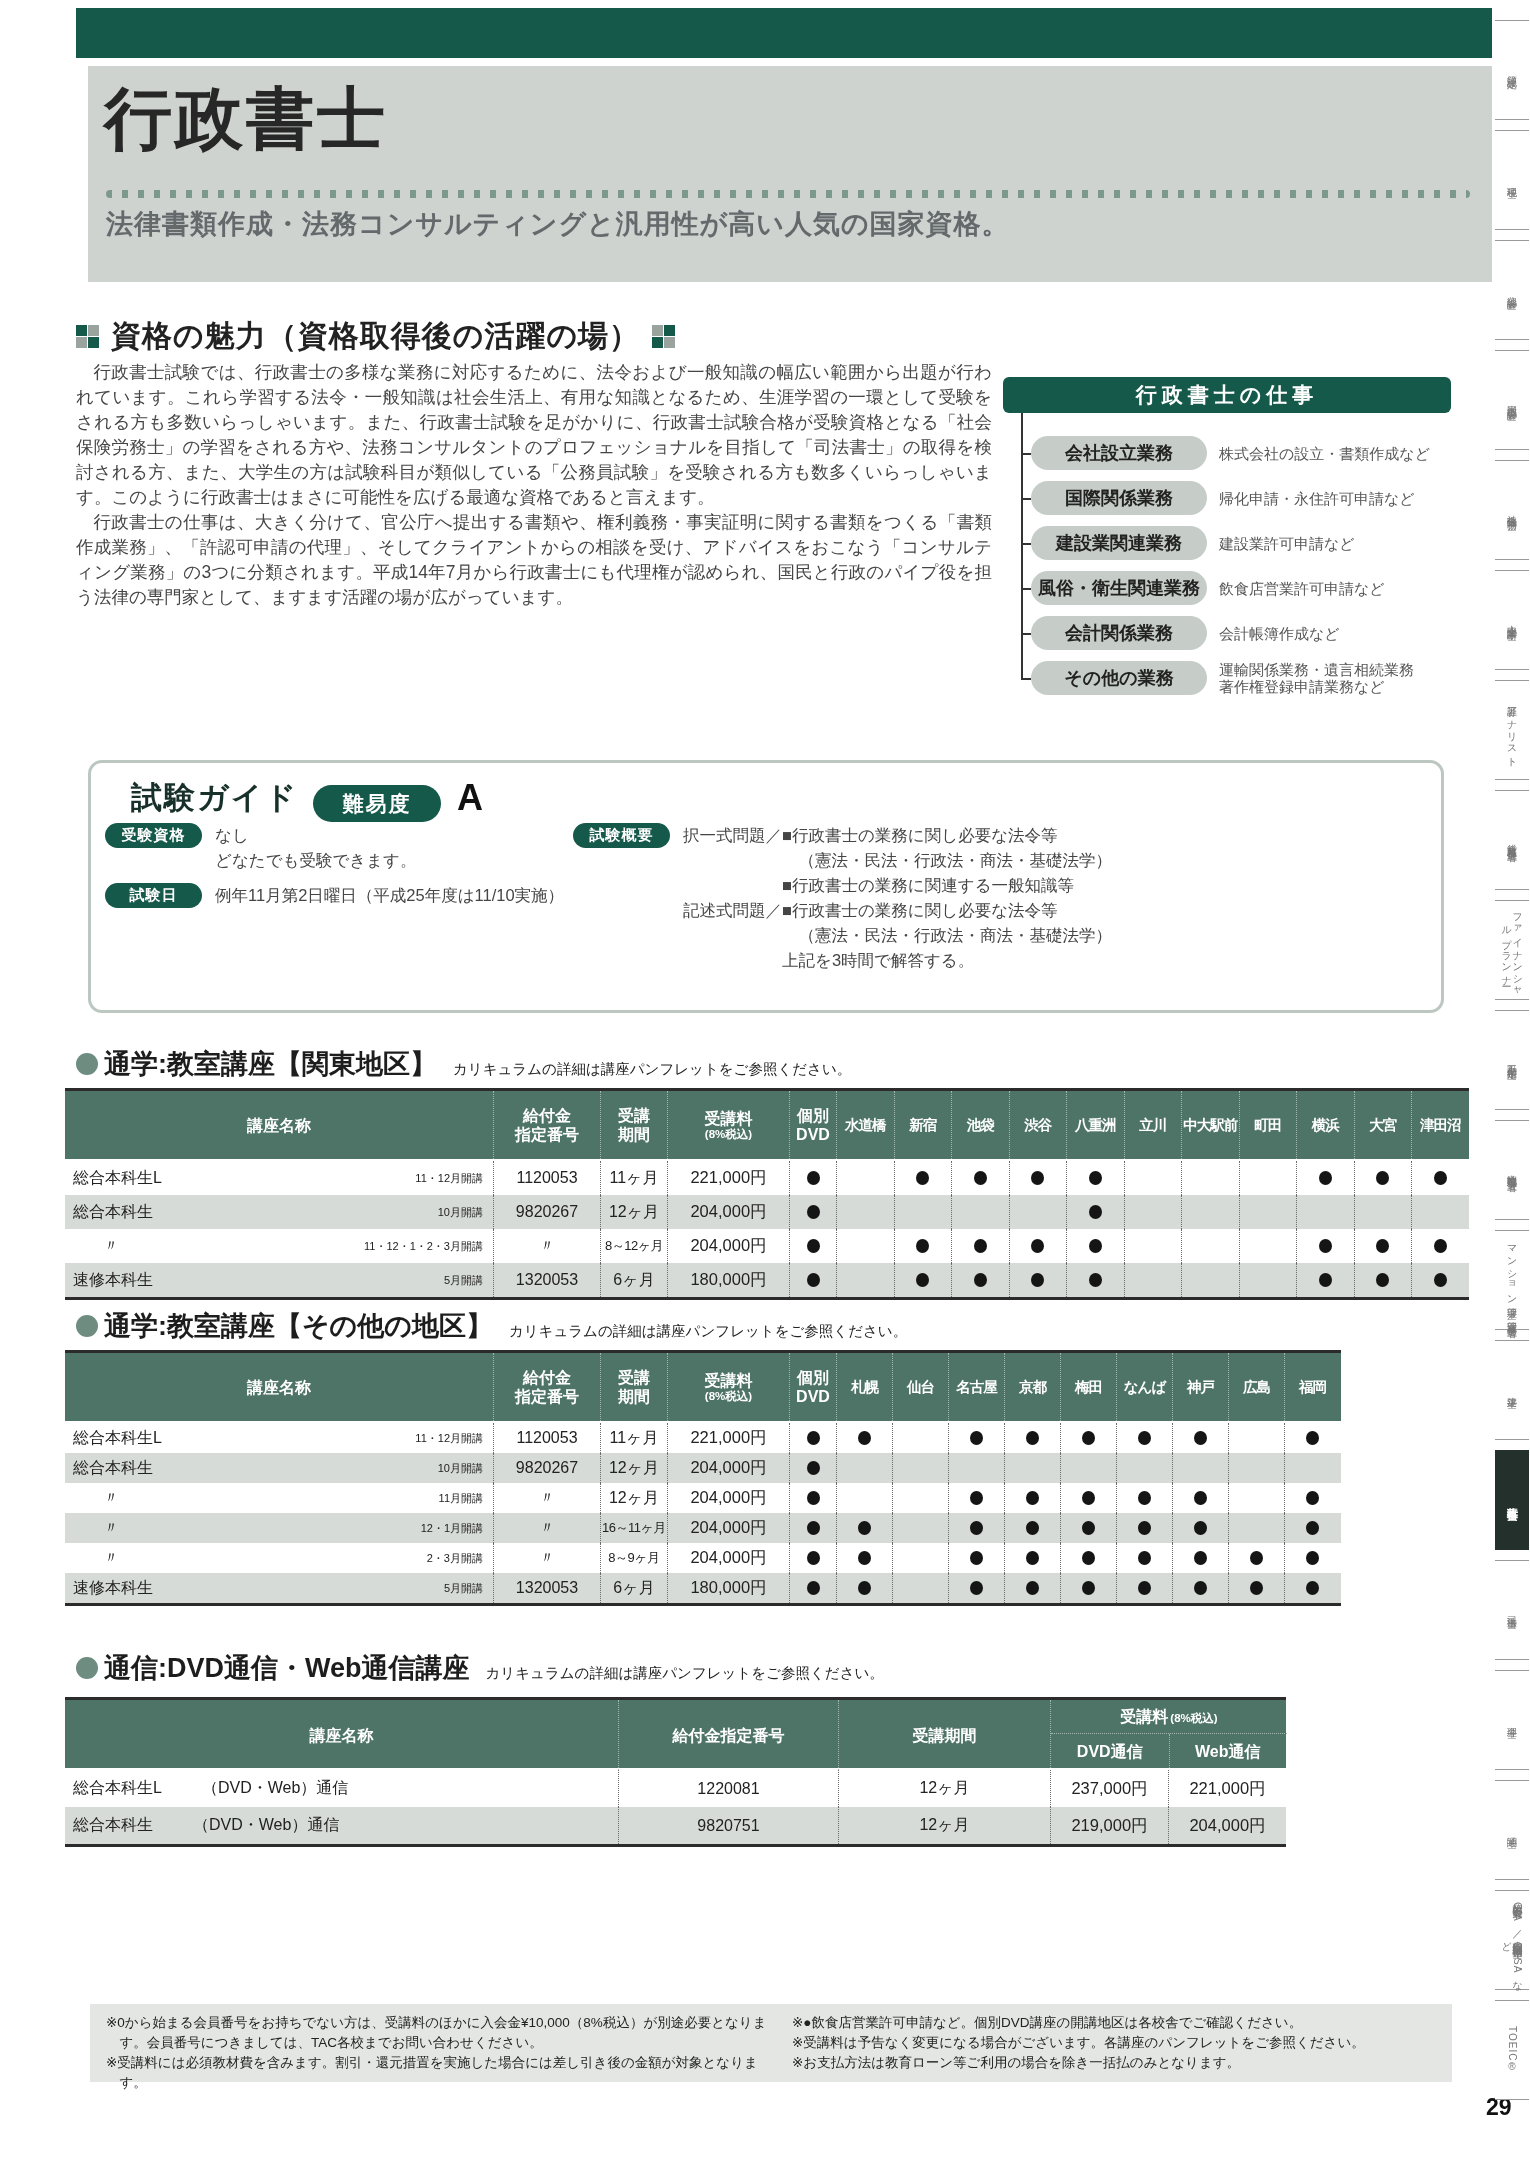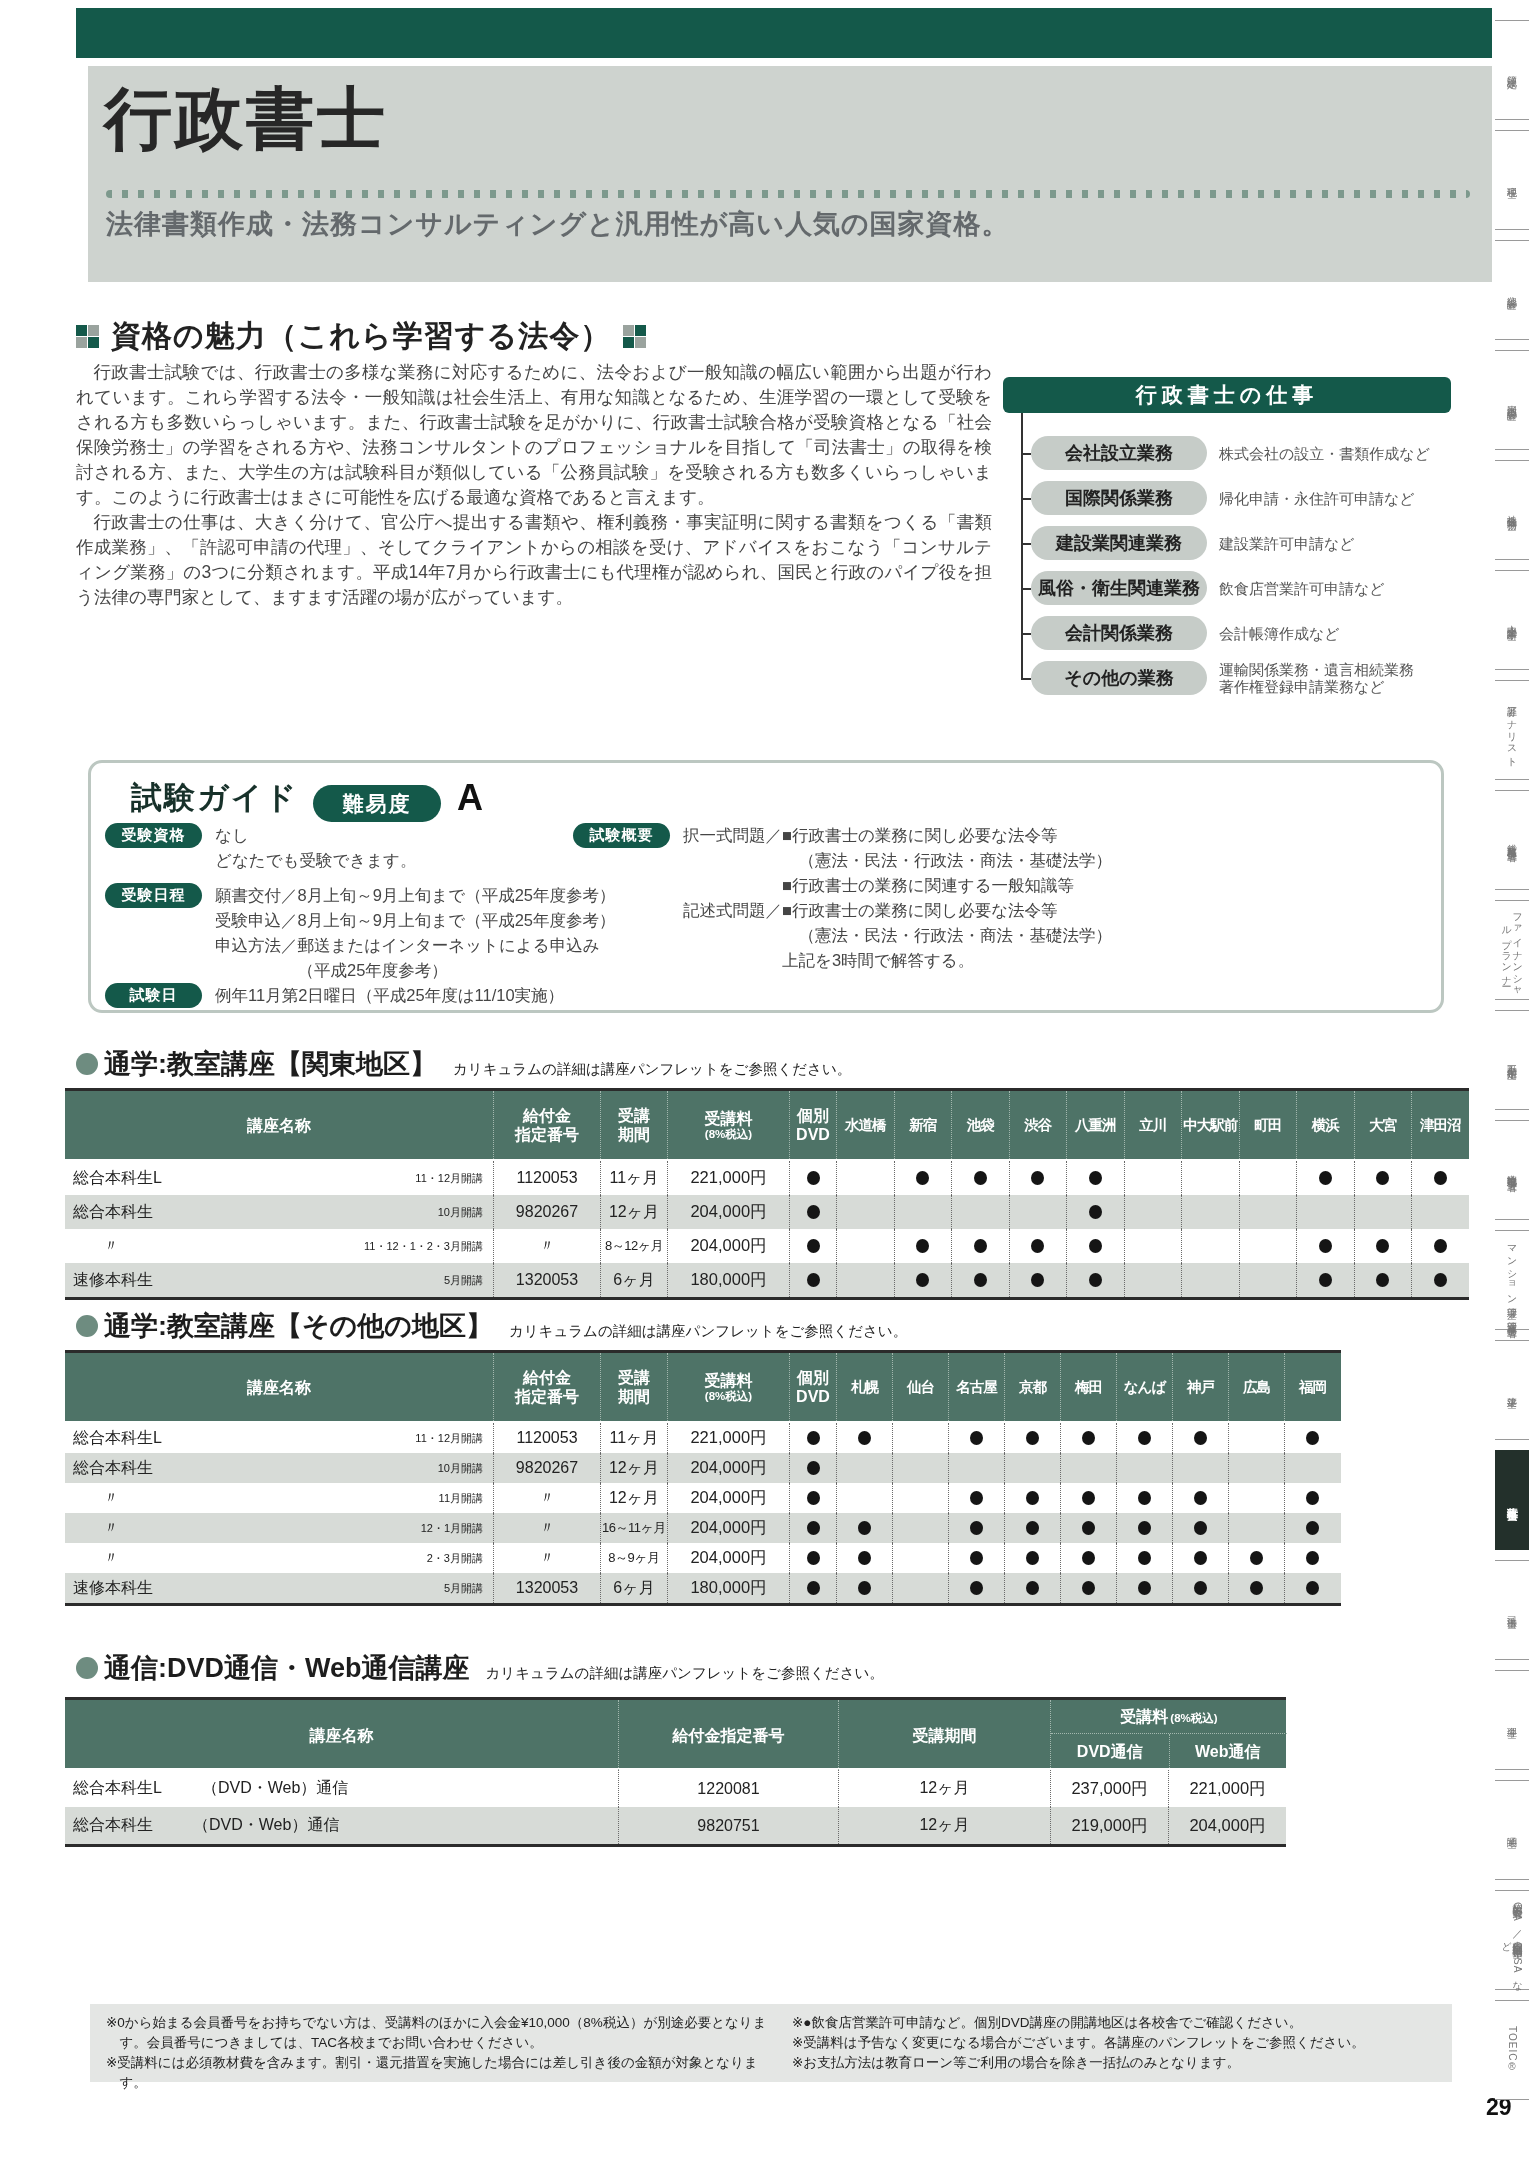--- a/index.html
+++ b/index.html
@@ -120,21 +120,21 @@
     <p class="subtitle">法律書類作成・法務コンサルティングと汎用性が高い人気の国家資格。</p>
   </div>
 
   <div class="section-heading">
     <span class="ornament">
         <i></i>
         <i></i>
         <i></i>
         <i></i>
       </span>
-    <span class="heading-text">資格の魅力（これら学習する法令）</span>
+    <span class="heading-text">資格の魅力（資格取得後の活躍の場）</span>
     <span class="ornament flip">
         <i></i>
         <i></i>
         <i></i>
         <i></i>
       </span>
   </div>
 
   <div class="intro-paras">
     <p>行政書士試験では、行政書士の多様な業務に対応するために、法令および一般知識の幅広い範囲から出題が行われています。これら学習する法令・一般知識は社会生活上、有用な知識となるため、生涯学習の一環として受験をされる方も多数いらっしゃいます。また、行政書士試験を足がかりに、行政書士試験合格が受験資格となる「社会保険労務士」の学習をされる方や、法務コンサルタントのプロフェッショナルを目指して「司法書士」の取得を検討される方、また、大学生の方は試験科目が類似している「公務員試験」を受験される方も数多くいらっしゃいます。このように行政書士はまさに可能性を広げる最適な資格であると言えます。</p>
@@ -175,29 +175,20 @@
   <div class="guide-box">
     <div class="guide-title">試験ガイド</div>
     <div class="difficulty-badge">難易度</div>
     <div class="difficulty-value">A</div>
     <div class="guide-col" id="guide-col-1">
         <div class="guide-entry">
           <div class="guide-badge">受験資格</div>
           <div class="guide-lines">
             <div class="guide-line">なし</div>
             <div class="guide-line">どなたでも受験できます。</div>
-          </div>
-        </div>
-        <div class="guide-entry">
-          <div class="guide-badge">受験日程</div>
-          <div class="guide-lines">
-            <div class="guide-line">願書交付／8月上旬～9月上旬まで（平成25年度参考）</div>
-            <div class="guide-line">受験申込／8月上旬～9月上旬まで（平成25年度参考）</div>
-            <div class="guide-line">申込方法／郵送またはインターネットによる申込み</div>
-            <div class="guide-line">　　　　　（平成25年度参考）</div>
           </div>
         </div>
         <div class="guide-entry">
           <div class="guide-badge">試験日</div>
           <div class="guide-lines">
             <div class="guide-line">例年11月第2日曜日（平成25年度は11/10実施）</div>
           </div>
         </div>
       </div>
     <div class="guide-col" id="guide-col-2">

